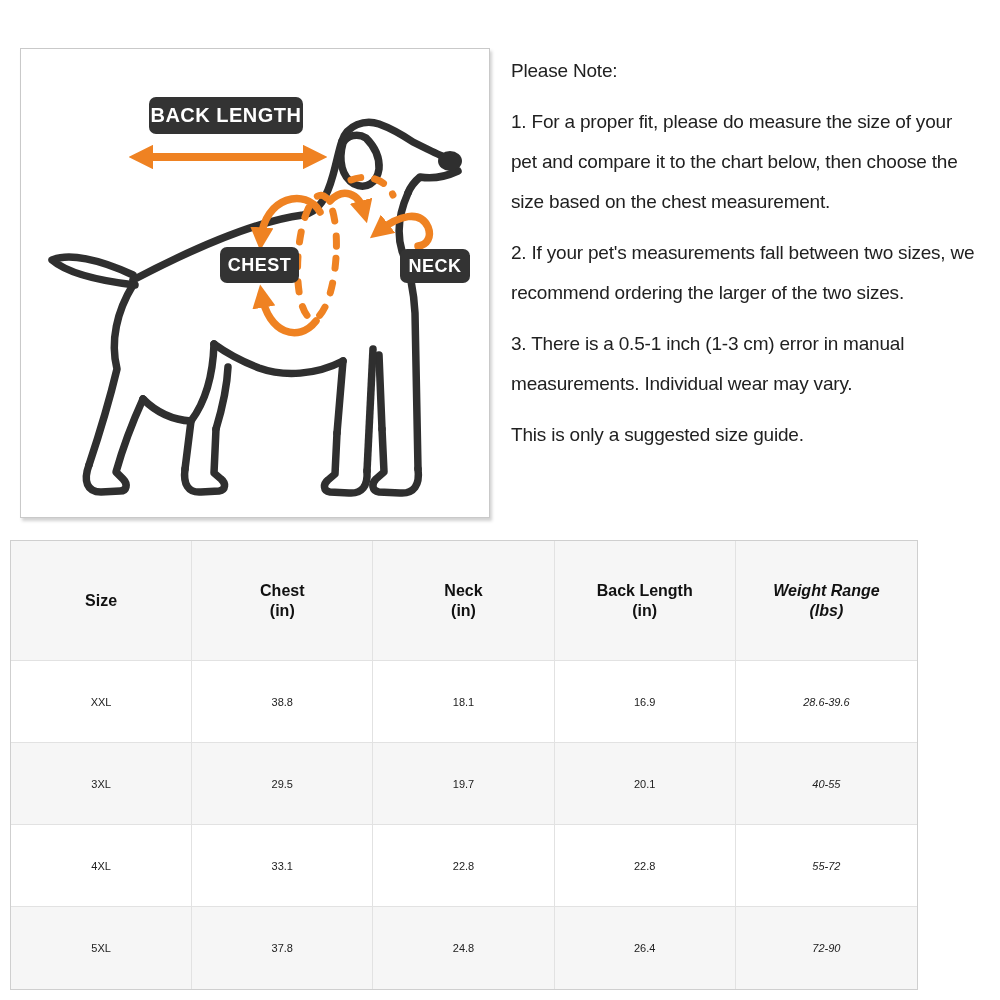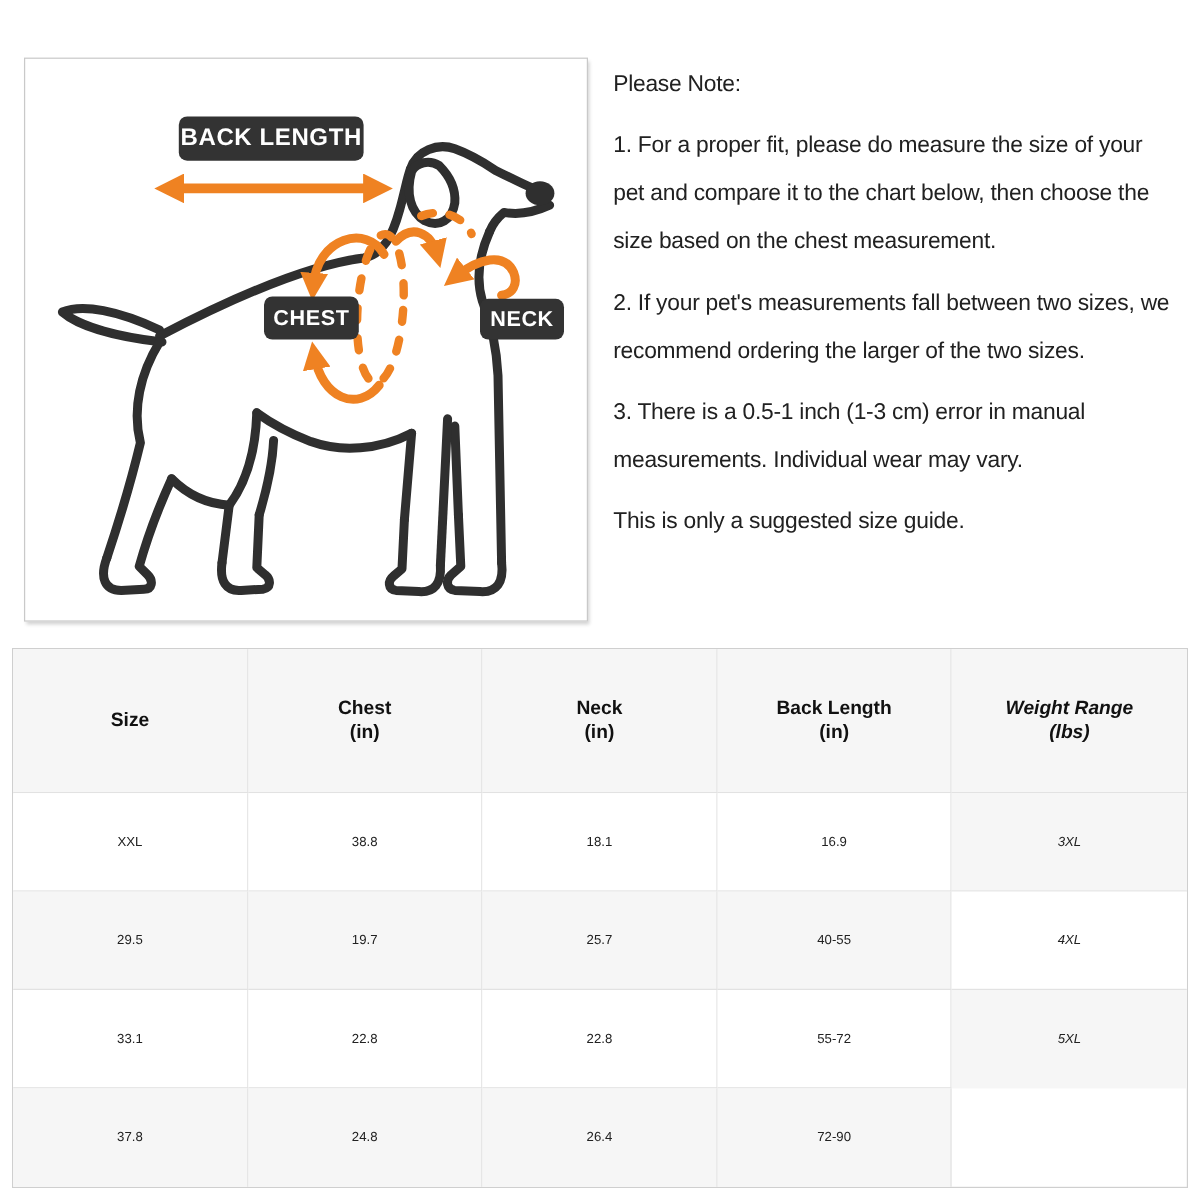--- a/index.html
+++ b/index.html
@@ -40,21 +40,21 @@
   
   .notes{
     position:absolute;left:500px;top:40px;width:492px;
     color:var(--text-dark);font-size:19px;line-height:40px;
     letter-spacing:-0.2px;
   }
   .notes p{margin:11px;}
 
   
   .size-table{
-    position:absolute;left:10px;top:540px;width:980px;height:450px;
+    position:absolute;left:10px;top:540px;width:908px;height:450px;
     display:grid;
     grid-template-columns:repeat(5,1fr);
     grid-template-rows:120px repeat(4,82px);
     border:1px solid #CFCFCF;
     color:var(--text-dark);
   }
   .size-table .cell{
     border-right:1px solid var(--grid-line);
     border-bottom:1px solid var(--grid-line);
     display:flex;flex-direction:column;align-items:center;justify-content:center;
@@ -163,25 +163,26 @@
     </div>
     <div class="cell th">
       <span>Weight Range</span>
       <span>(lbs)</span>
     </div>
 
     <div class="cell">XXL</div>
     <div class="cell">38.8</div>
     <div class="cell">18.1</div>
     <div class="cell">16.9</div>
+    <div class="cell">28.6-39.6</div>
 
     <div class="cell row-alt">3XL</div>
     <div class="cell row-alt">29.5</div>
     <div class="cell row-alt">19.7</div>
-    <div class="cell row-alt">25.7</div>
+    <div class="cell row-alt">20.1</div>
     <div class="cell row-alt">40-55</div>
 
     <div class="cell">4XL</div>
     <div class="cell">33.1</div>
     <div class="cell">22.8</div>
     <div class="cell">22.8</div>
     <div class="cell">55-72</div>
 
     <div class="cell row-alt">5XL</div>
     <div class="cell row-alt">37.8</div>

